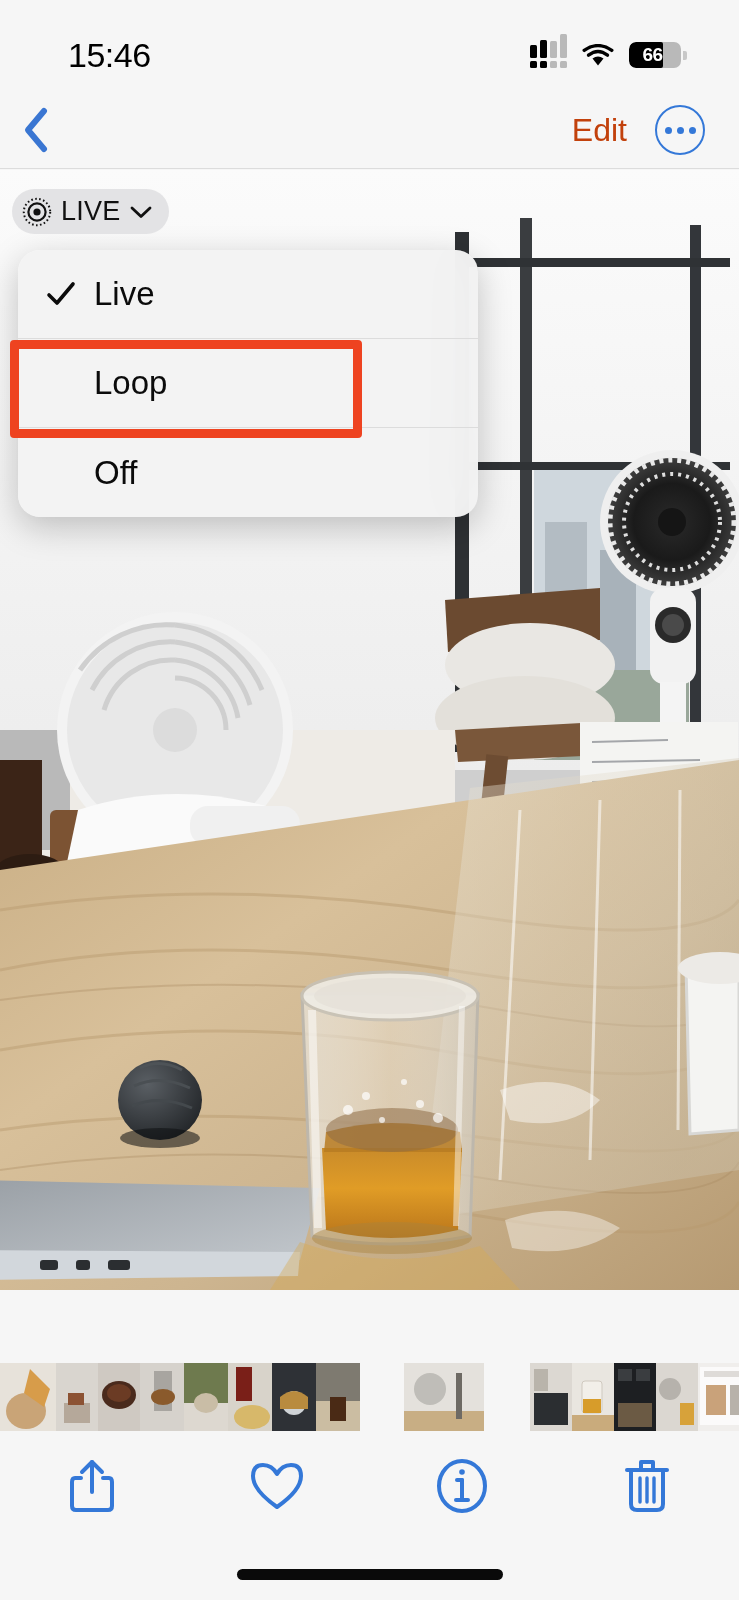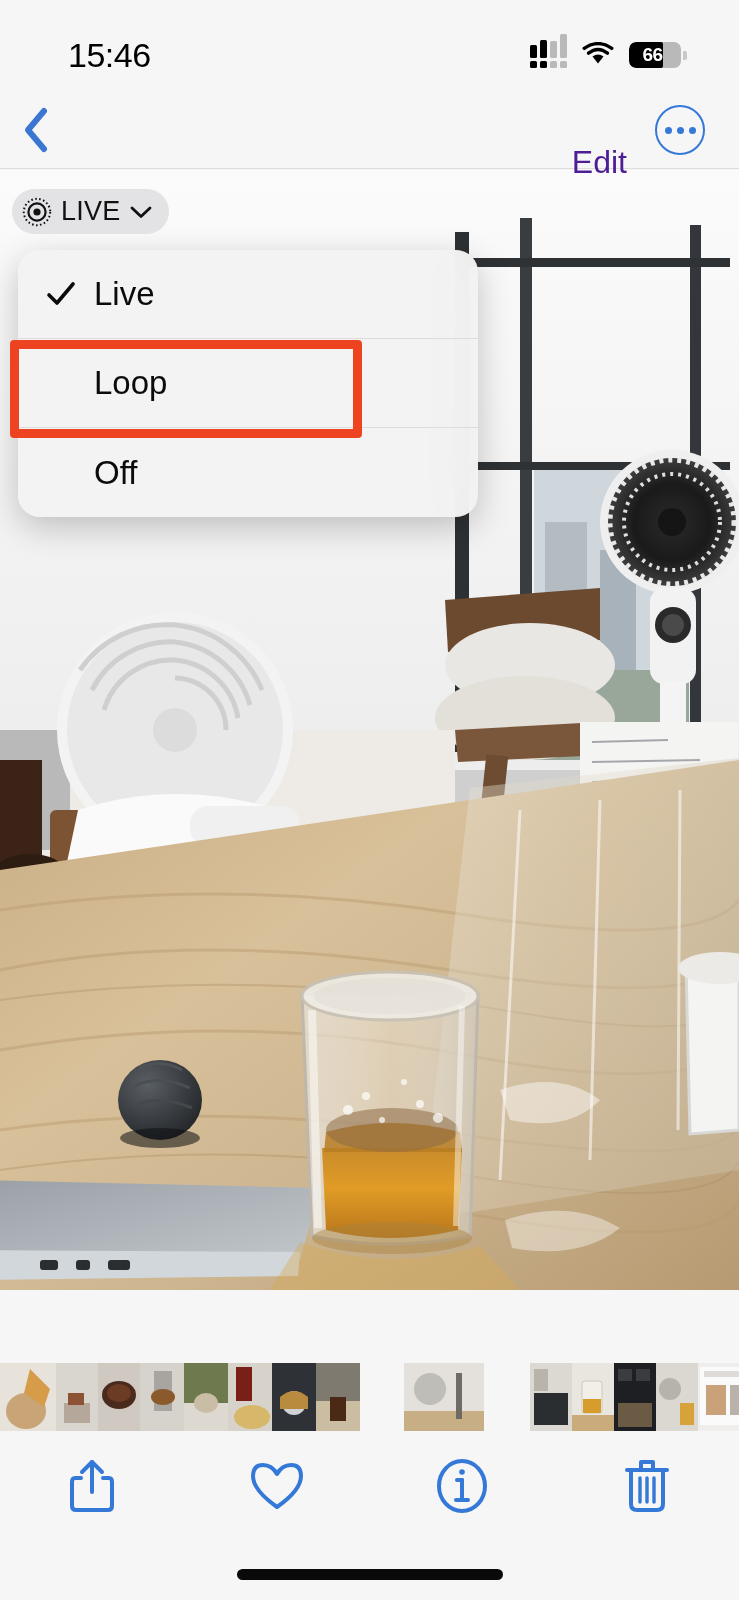--- a/index.html
+++ b/index.html
@@ -23,21 +23,21 @@
     display: flex; align-items: center;
     justify-content: space-between;
     padding: 18px 52px 0 68px;
     background: #f6f6f6;
   }
   .clock {
     font-size: 34px; font-weight: normal;
     letter-spacing: -0.5px; color: #000;
     font-family: "Liberation Sans", sans-serif;
   }
-  .status-right { display: flex; align-items: flex-start; gap: 15px; }
+  .status-right { display: flex; align-items: flex-end; gap: 15px; }
 
   
   .cell-grid { display: flex; align-items: flex-end; gap: 3px; height: 26px; }
   .cell-col { display: flex; flex-direction: column; justify-content: flex-end; gap: 3px; }
   .cell-col i { display: block; width: 7px; border-radius: 1.5px; background: #000; }
   .cell-col.c1 i { height: 7px; }
   .cell-col.c2 i { height: 7px; }
   .cell-col.c3 i { height: 7px; background: #b9b9b9; }
   .cell-col.c3 .tall { height: 17px; }
   .cell-col.c4 i { height: 7px; background: #b9b9b9; }
@@ -77,23 +77,22 @@
   }
   .back-chevron {
     position: absolute; left: 12px; top: 50%;
     transform: translateY(-50%);
     width: 48px; height: 48px;
     display: flex; align-items: center; justify-content: center;
   }
   .edit-btn {
     position: absolute; right: 112px; top: 50%;
     transform: translateY(-50%);
-    font-size: 32px; color: #4c1d95;
+    font-size: 32px; color: #c2410c;
     font-family: "Liberation Sans", sans-serif;
-    margin-top: 32px;
   }
   .more-btn {
     position: absolute; right: 34px; top: 50%;
     transform: translateY(-50%);
     width: 50px; height: 50px;
     border: 2.5px solid #3478d8; border-radius: 50%;
     display: flex; align-items: center; justify-content: center; gap: 5px;
   }
   .more-btn b { width: 7px; height: 7px; border-radius: 50%; background: #3478d8; display: block; }
 

